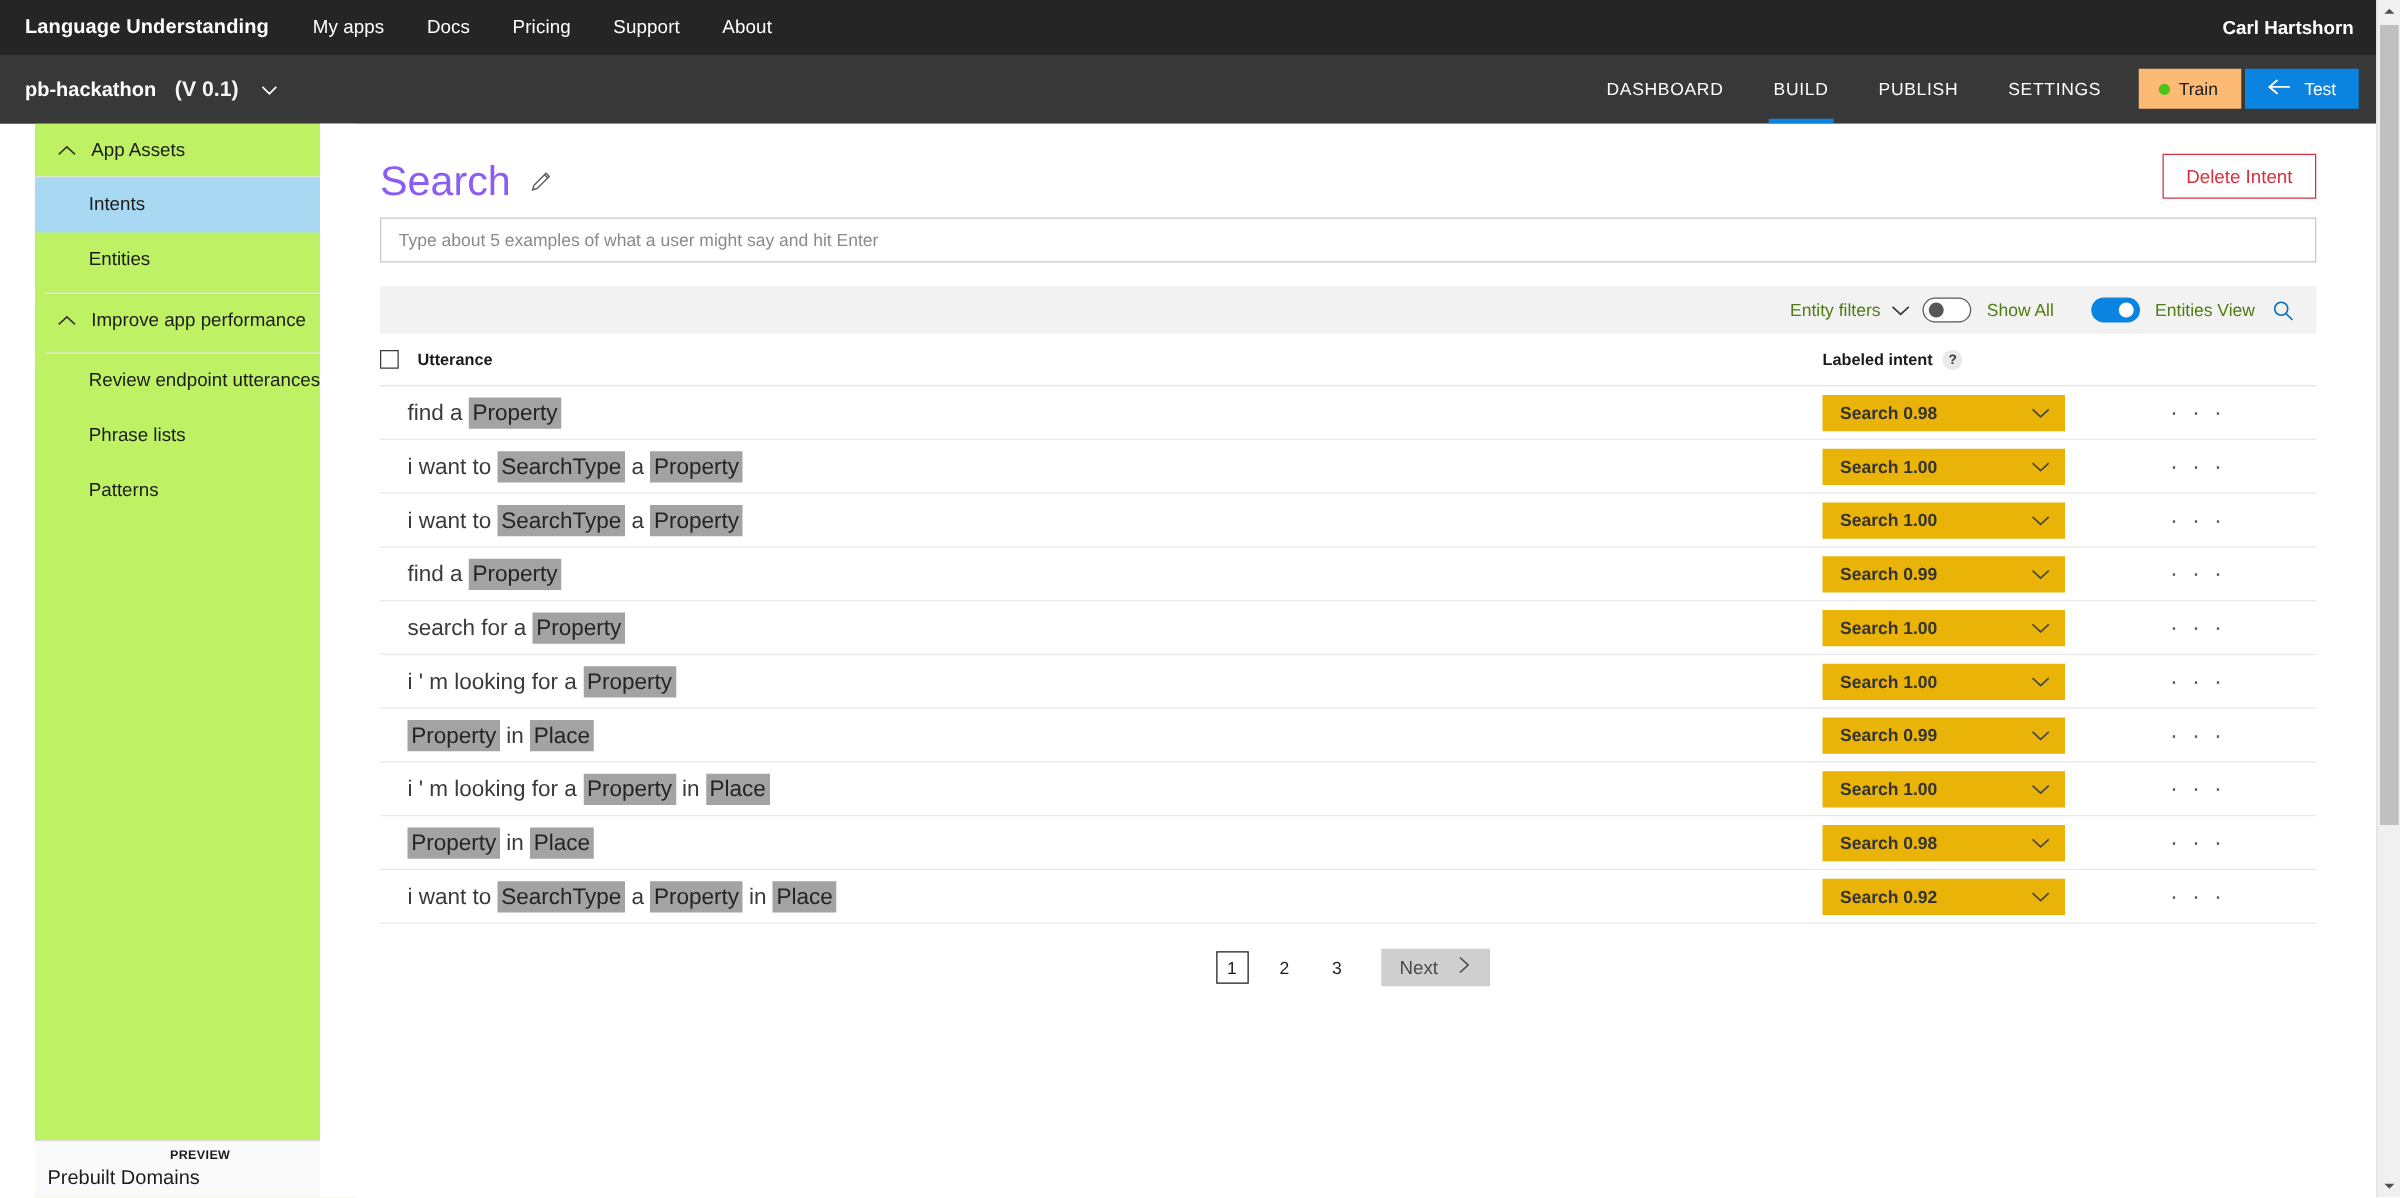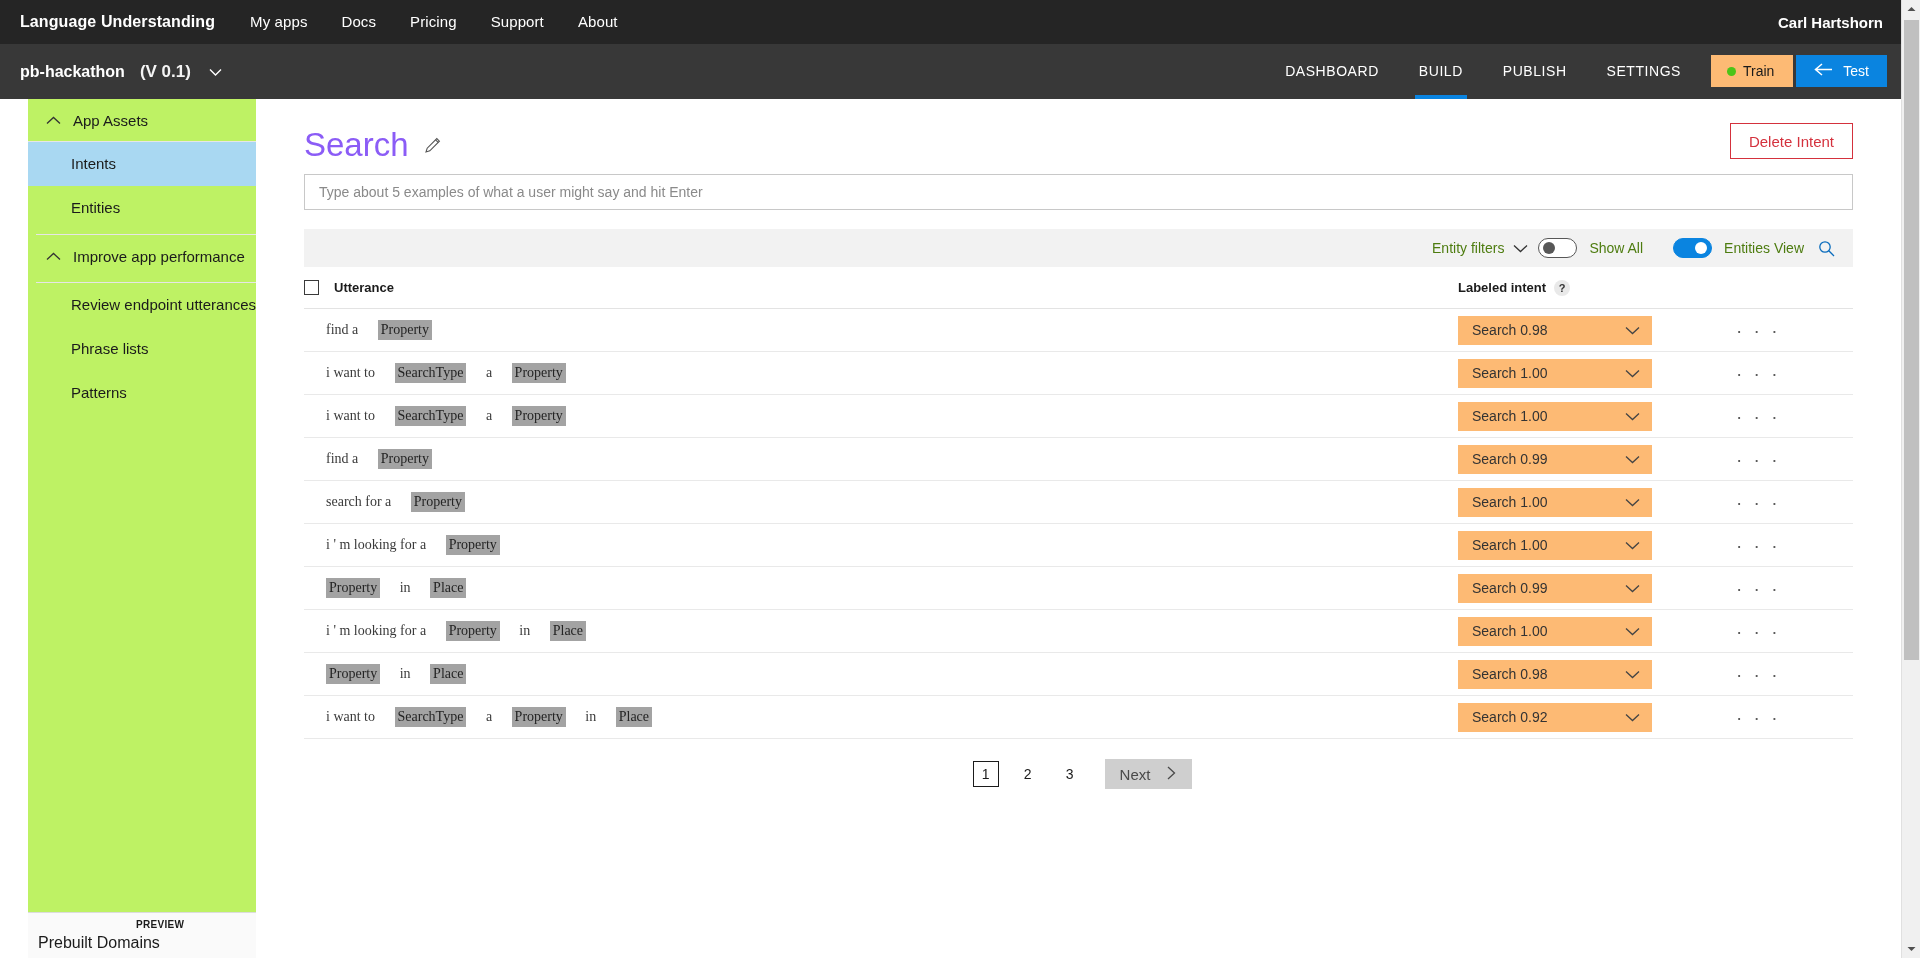--- a/index.html
+++ b/index.html
@@ -175,35 +175,34 @@
     color: #333; font-size: 11px; font-weight: 700; display: inline-flex;
     align-items: center; justify-content: center; cursor: pointer;
   }
   .thead-inner { position: relative; display: flex; align-items: center; width: 100%; }
 
   .row {
     position: relative; display: flex; align-items: center; height: 43px;
     border-bottom: 1px solid #e9e9e9;
   }
   .row-utt {
-    padding-left: 22px; font-size: 14px; color: #3a3a3a;
-    display: flex; align-items: center; flex-wrap: nowrap; gap: 16px;
+    padding-left: 22px; font-size: 18px; color: #3a3a3a;
+    display: flex; align-items: center; flex-wrap: nowrap; gap: 0;
     white-space: pre;
-    font-family: Liberation Serif, serif;
   }
   .ent {
     background: #a3a3a3; color: #242424; padding: 2px 3px;
     cursor: pointer;
   }
   .plain { color: #3a3a3a; }
   .row-intent {
     position: absolute; left: 1154px; width: 194px; height: 29px;
-    background: #fdba74; display: flex; align-items: center;
+    background: #eab308; display: flex; align-items: center;
     justify-content: space-between; padding: 0 12px 0 14px;
-    font-size: 14px; color: #333; cursor: pointer;
+    font-size: 14px; color: #333; cursor: pointer; font-weight: bold;
   }
   .row-chev { font-size: 13px; color: #444; }
   .row-dots {
     position: absolute; left: 1432px; font-size: 19px; color: #5a5a5a;
     letter-spacing: 3px; cursor: pointer; line-height: 1;
   }
 
   
   .pager {
     display: flex; align-items: center; justify-content: center;

